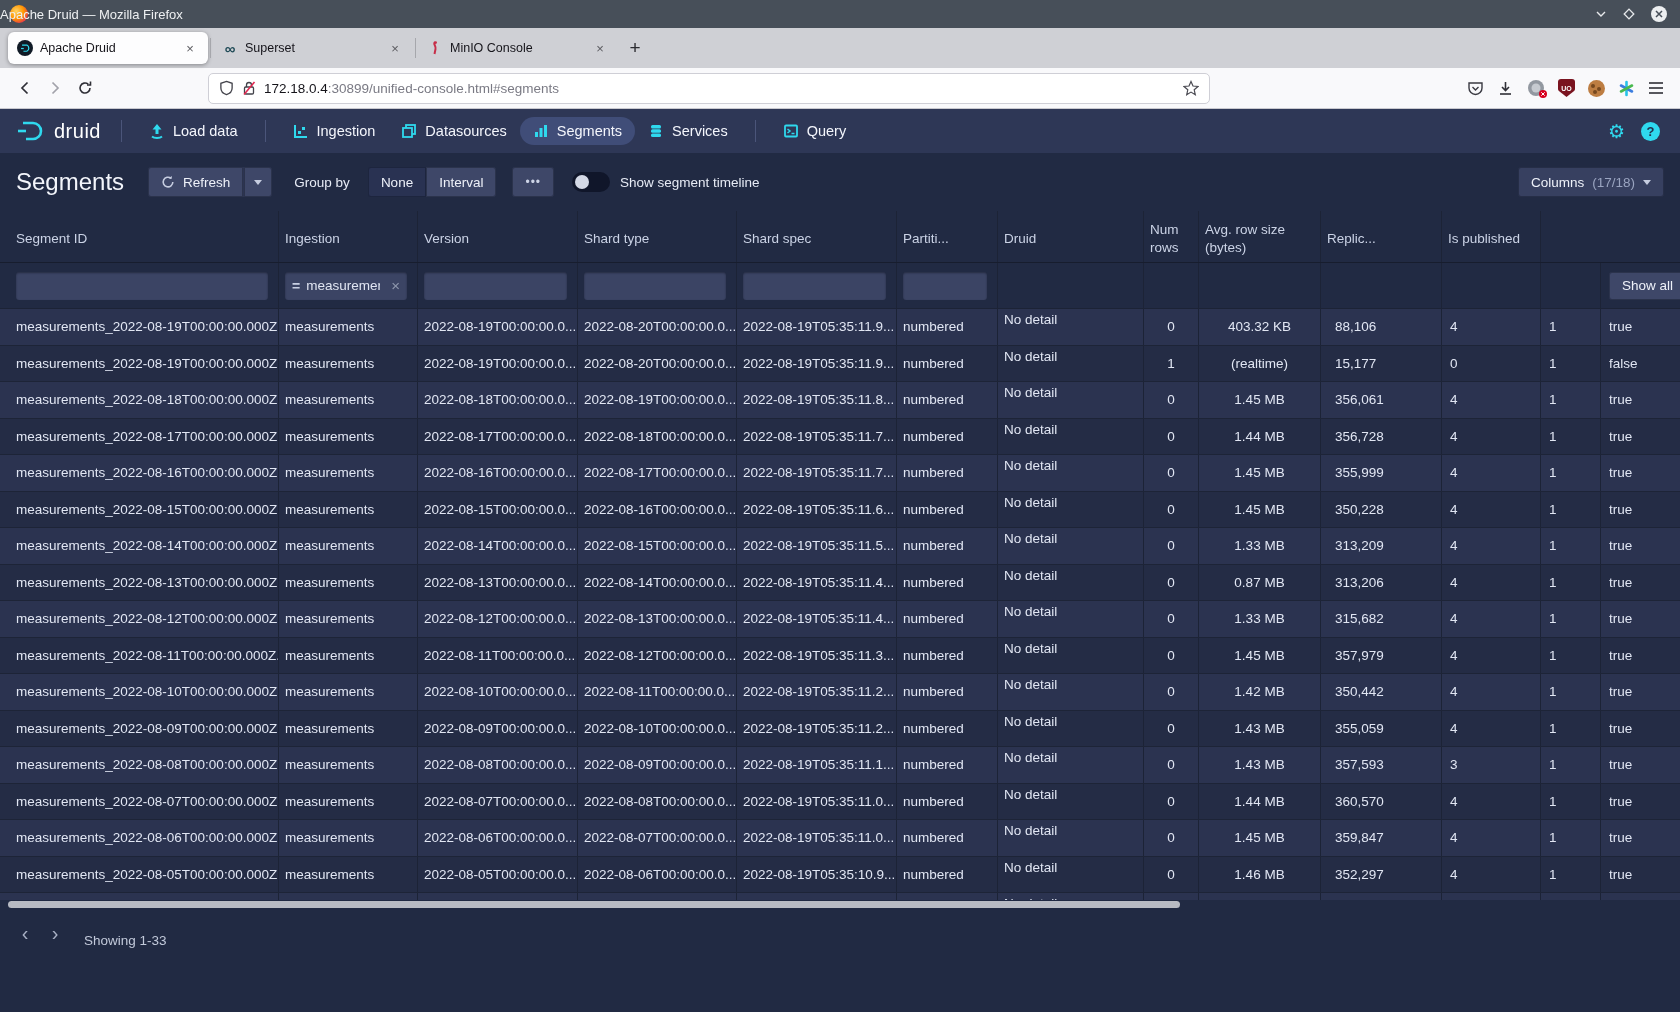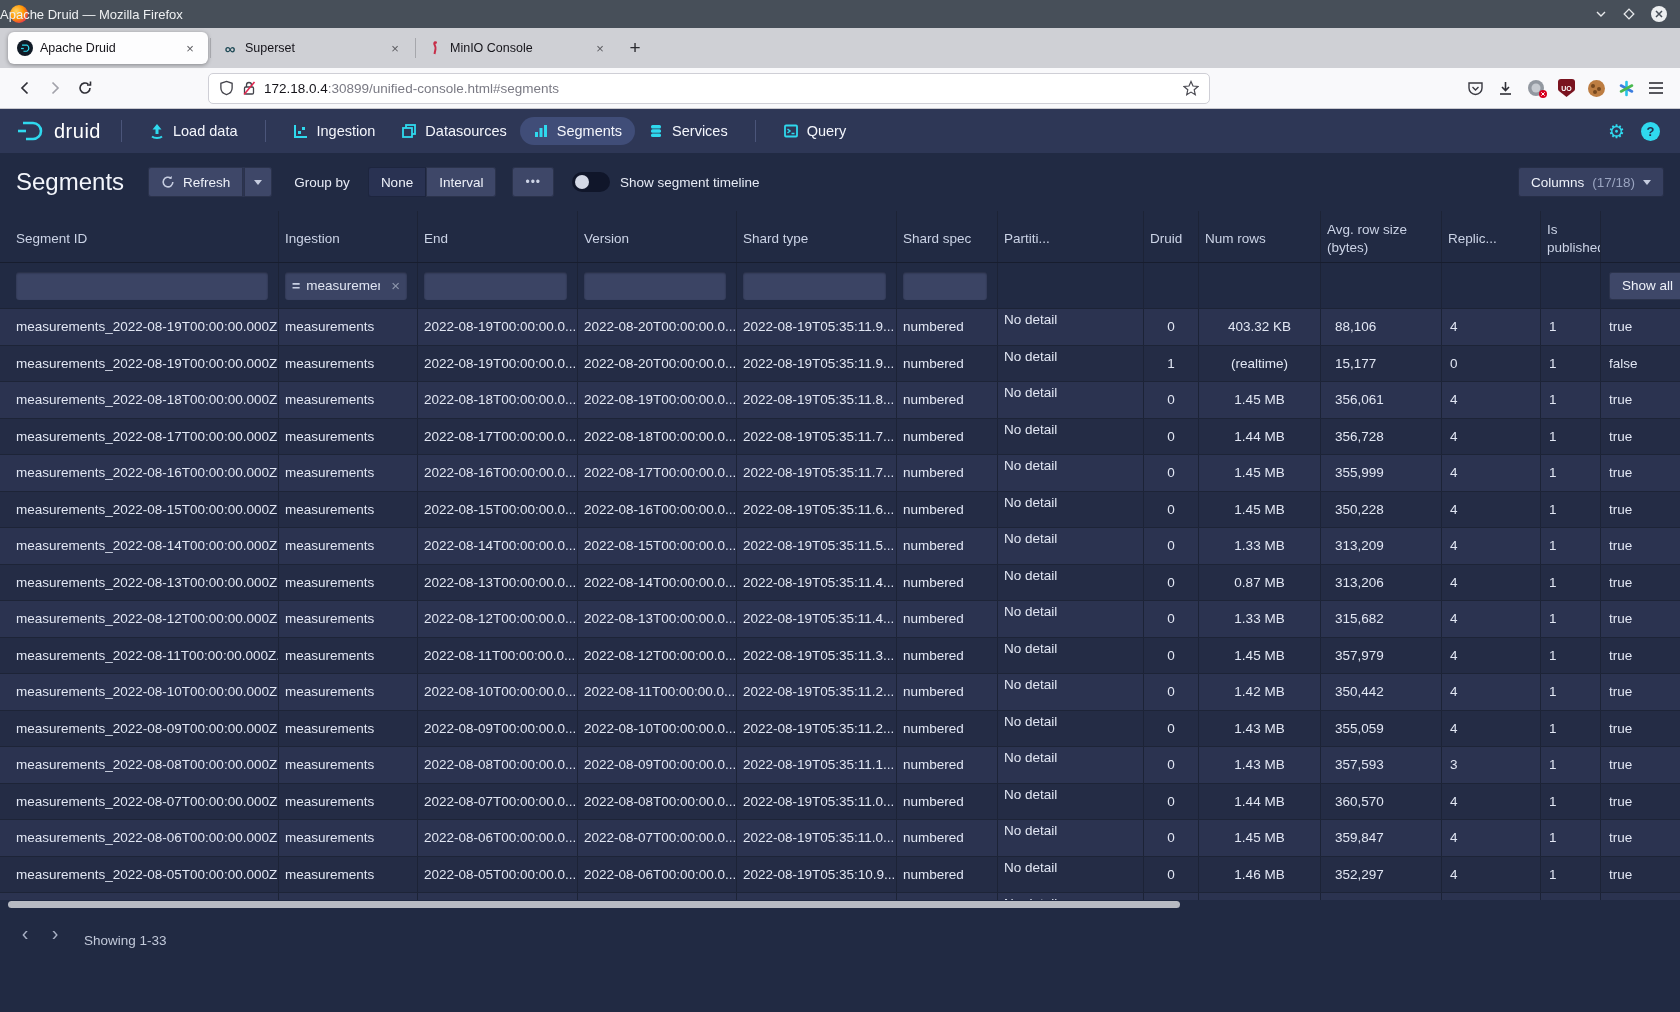--- a/index.html
+++ b/index.html
@@ -356,21 +356,20 @@
     <span>Columns</span>
     <span class="count">(17/18)</span>
     <span class="caret"></span>
   </div>
 </div>
 
 <div class="table-viewport">
   <div class="grid thead">
     <div class="hcell first">Segment ID</div>
     <div class="hcell">Ingestion</div>
-    <div class="hcell">End</div>
     <div class="hcell">Version</div>
     <div class="hcell">Shard type</div>
     <div class="hcell">Shard spec</div>
     <div class="hcell">Partiti...</div>
     <div class="hcell">Druid</div>
     <div class="hcell">Num rows</div>
     <div class="hcell">Avg. row size (bytes)</div>
     <div class="hcell">Replic...</div>
     <div class="hcell">Is published</div>
   </div>

